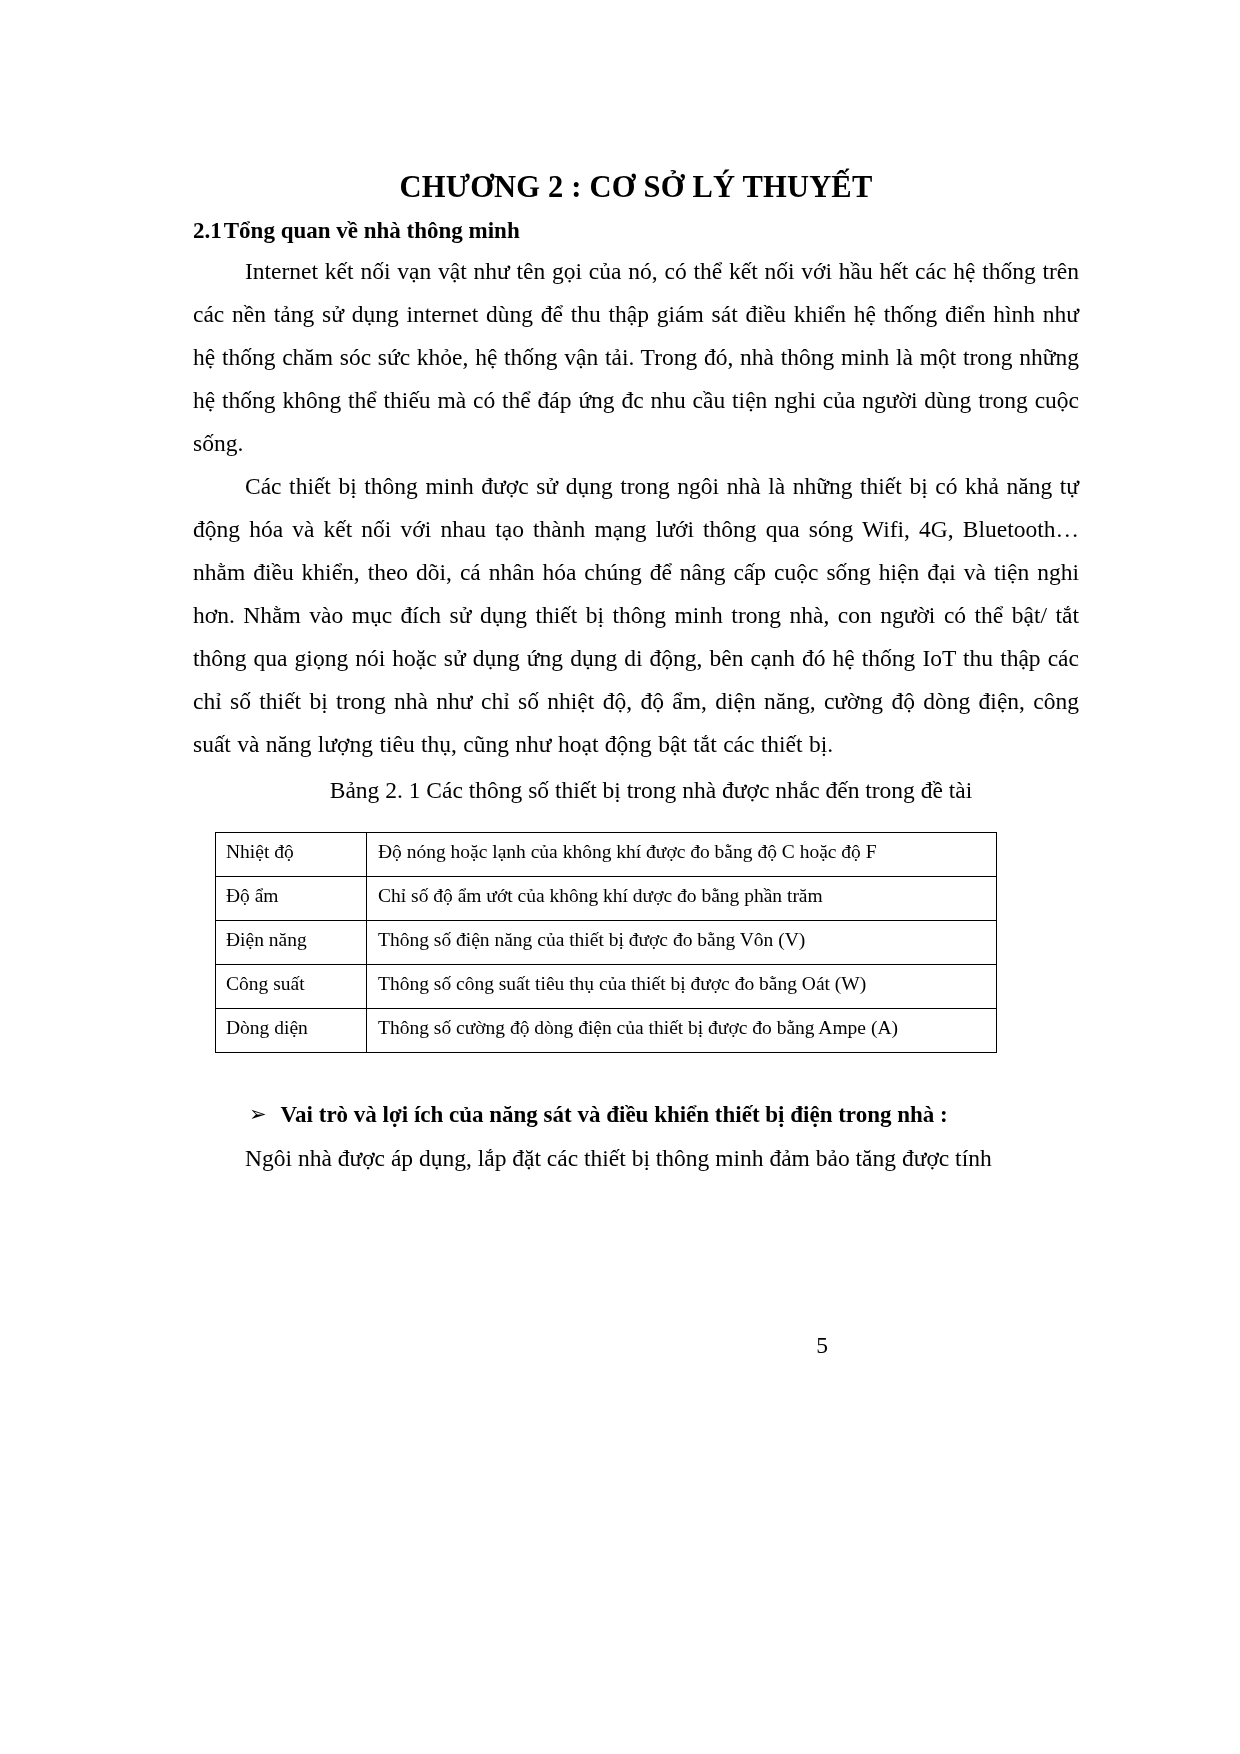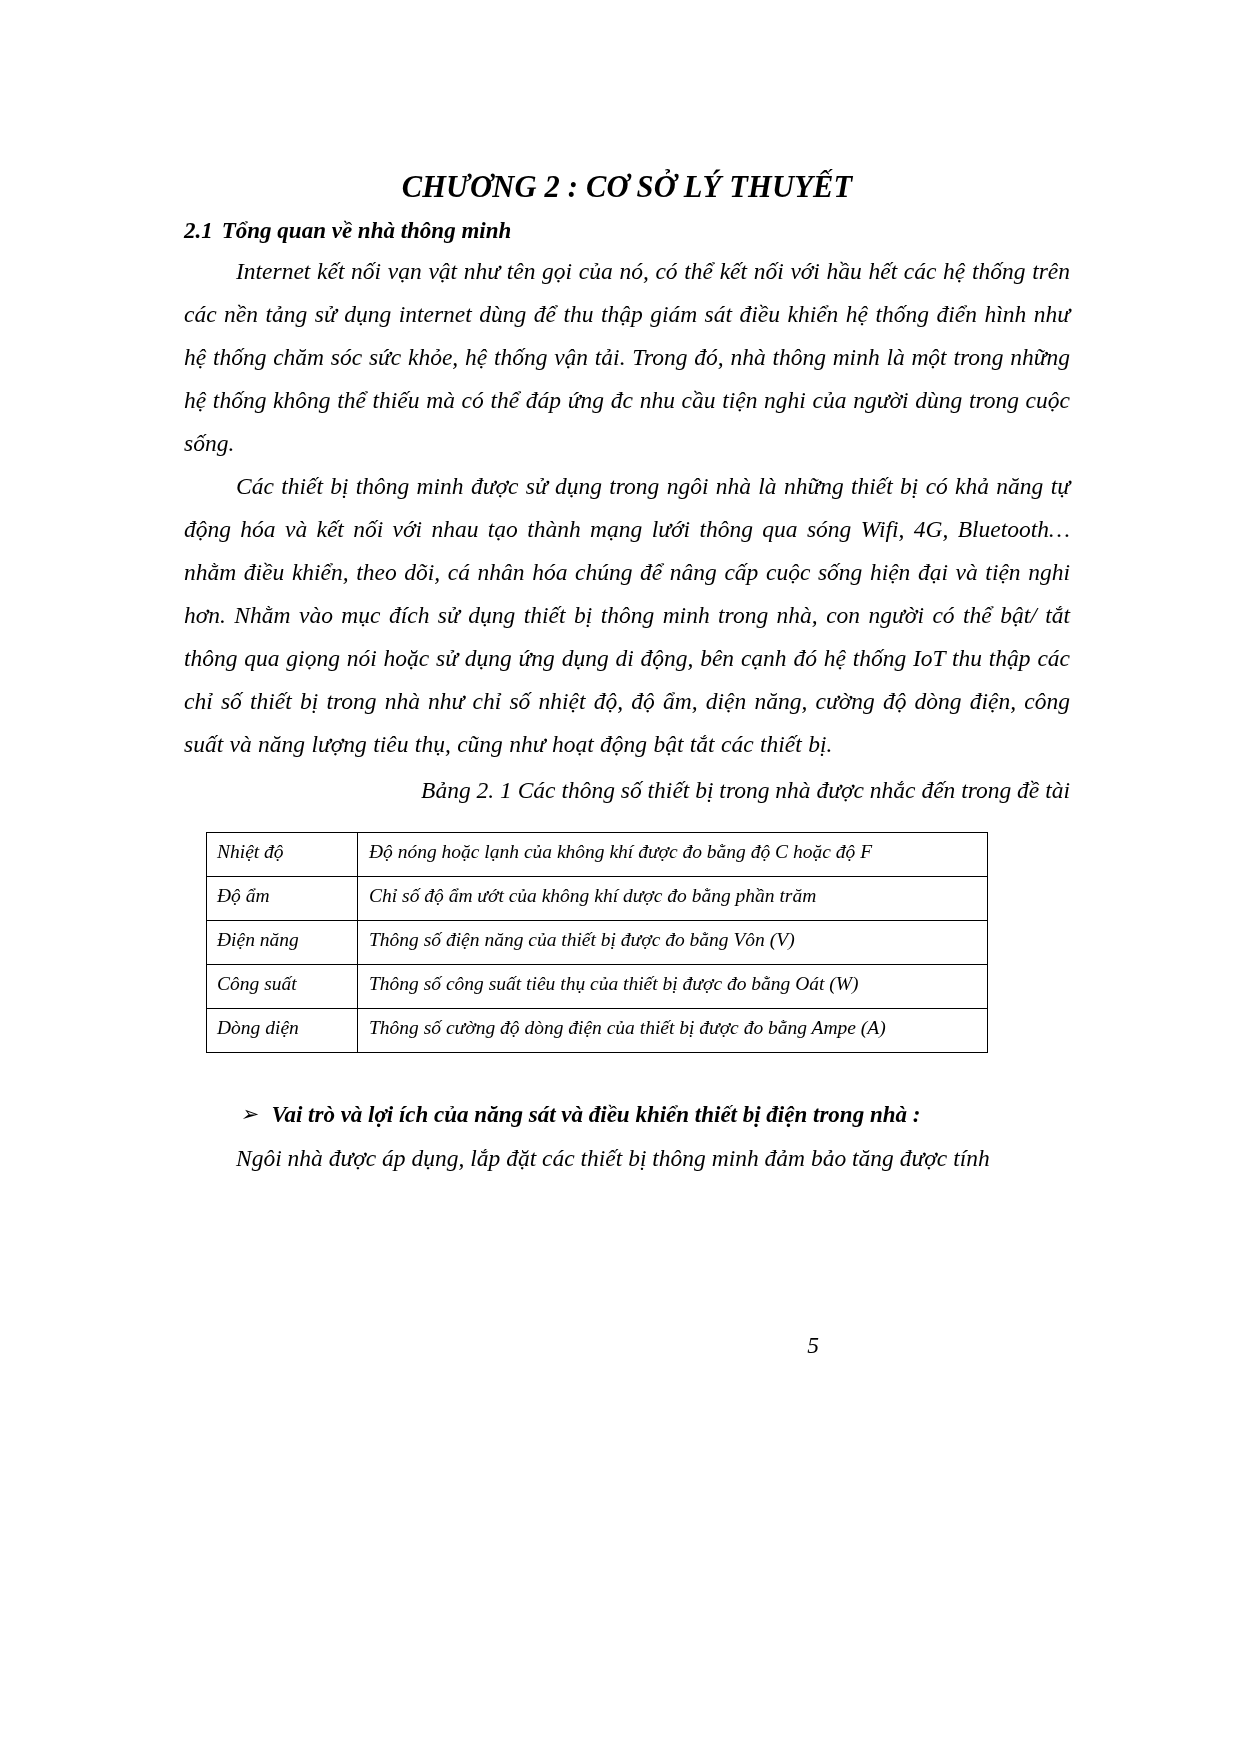--- a/index.html
+++ b/index.html
@@ -5,24 +5,23 @@
   html, body { margin:0; padding:0; background:#ffffff; }
   body {
     width:1240px; height:1754px;
     font-family:"Liberation Serif", serif;
     color:#000000;
     position:relative;
     overflow:hidden;
   }
   .page {
     position:absolute;
-    left:8px; top:0;
+    left:17px; top:0;
     width:987px; height:1754px;
     box-sizing:border-box;
-    font-style:italic;
   }
   .content {
     position:absolute;
     left:176px;
     top:168px;
     width:886px;
   }
   h1.chapter-title {
     font-size:30.5px;
     font-weight:bold;
@@ -30,35 +29,35 @@
     margin:0 0 8px 0;
     letter-spacing:0.2px;
     line-height:1.25;
   }
   h2.section-title {
     font-size:23px;
     font-weight:bold;
     margin:10px 0 4px 0;
     line-height:1.3;
   }
-  h2.section-title .num { margin-right:9px; }
+  h2.section-title .num { margin-right:2px; }
   p.body-par {
     font-size:23.5px;
     line-height:43px;
     text-align:justify;
     text-justify:inter-word;
     margin:0 0 0 0;
     text-indent:52px;
     word-spacing:0.5px;
   }
   p.caption {
     font-size:23.5px;
     line-height:41.5px;
     margin:4px 0 0 0;
-    text-align:right;
+    text-align:center;
     padding-left:30px;
   }
   table.params {
     border-collapse:collapse;
     margin:20px auto 0 22px;
     width:782px;
     table-layout:fixed;
   }
   table.params td {
     border:1.6px solid #000;

